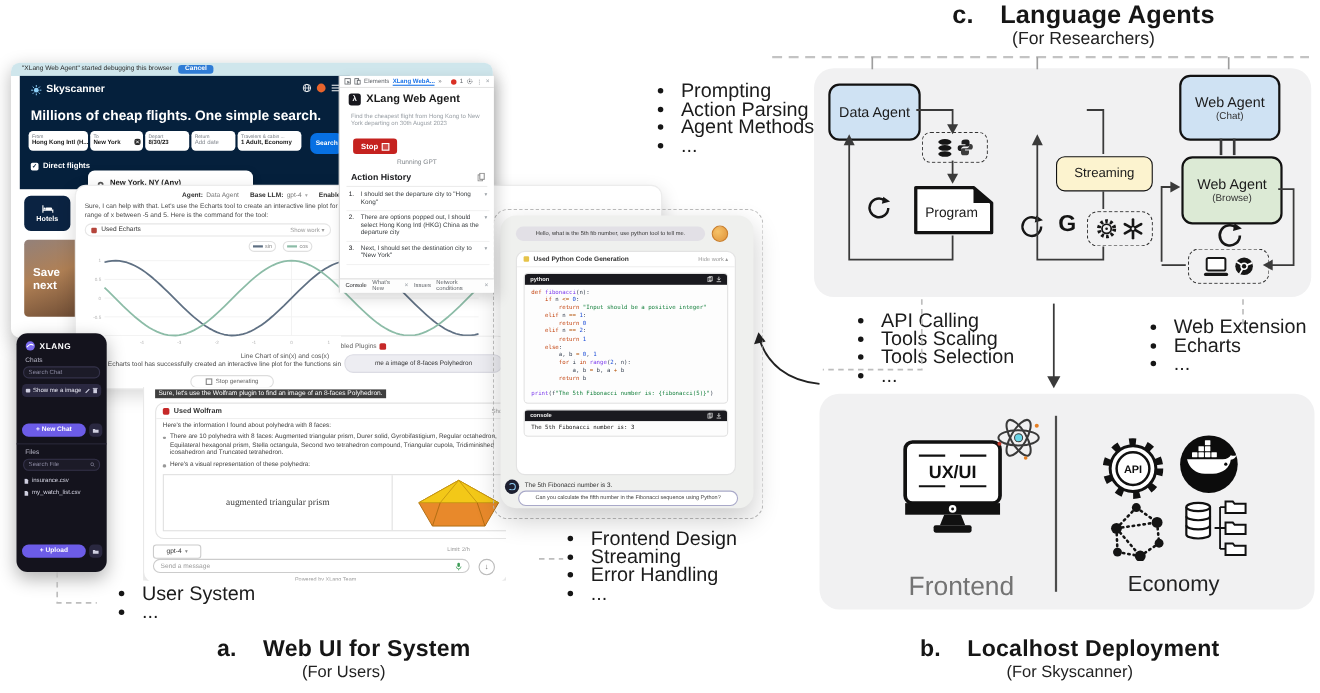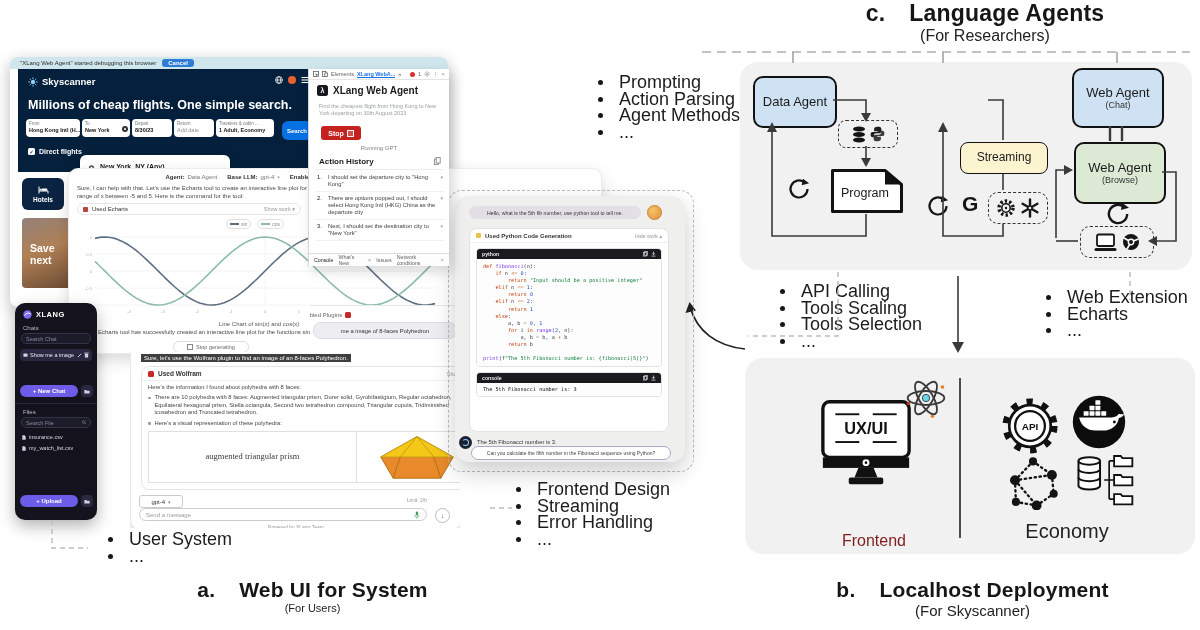--- a/index.html
+++ b/index.html
@@ -9,21 +9,21 @@
   svg{display:block}
   input{border:none;outline:none;background:transparent;font-family:inherit;width:100%;padding:0}
 
   
   .sec-title{position:absolute;display:flex;justify-content:center;align-items:baseline;gap:24px;
              font-weight:800;color:#161616;letter-spacing:.2px}
   .sec-sub{position:absolute;text-align:center;font-size:16px;color:#222}
   #title-c{left:740px;top:0;width:490px;font-size:23px}
   #sub-c{left:740px;top:27px;width:490px}
   #title-a{left:100px;top:578px;width:425px;font-size:21px}
-  #sub-a{left:100px;top:602px;width:425px;font-size:11px}
+  #sub-a{left:100px;top:602px;width:425px;font-size:15px}
   #title-b{left:745px;top:578px;width:455px;font-size:21px}
   #sub-b{left:745px;top:602px;width:455px;font-size:15px}
 
   
   #c-box{left:740px;top:62px;width:452px;height:208px;background:#f1f1f2;border-radius:18px}
   #b-box{left:745px;top:358px;width:450px;height:196px;background:#f1f1f2;border-radius:18px}
   .agent-box{position:absolute;border:2.5px solid #121212;border-radius:10px;display:flex;
              flex-direction:column;align-items:center;justify-content:center;text-align:center;
              font-size:13px;line-height:1.12;font-weight:500;color:#1b1b1b}
   #box-data{left:753px;top:76px;width:80px;height:48px;background:#cfe2f3}
@@ -46,21 +46,21 @@
   #loop-browse{left:1104px;top:200px}
 
   
   #b-divider{left:959px;top:378px;width:2px;height:160px;background:#4c4c4c}
   #monitor-icon{left:820px;top:398px}
   #react-icon{left:904px;top:376px}
   #api-icon{left:1002px;top:398px}
   #docker-icon{left:1070px;top:394px}
   #graph-icon{left:1006px;top:456px}
   #dbf-icon{left:1076px;top:454px}
-  #label-frontend{left:793px;top:532px;width:162px;text-align:center;font-size:16px;font-weight:500;color:#7f1d1d}
+  #label-frontend{left:793px;top:520px;width:162px;text-align:center;font-size:24px;font-weight:500;color:#737373}
   #label-backend{left:986px;top:520px;width:162px;text-align:center;font-size:20px;font-weight:500;color:#222}
 
   
   .blist{position:absolute;list-style:none;margin:0;padding:0;font-size:18px;color:#1c1c1c}
   .blist li{display:flex;align-items:flex-start;line-height:16.5px}
   .blist li::before{content:"";width:5px;height:5px;border-radius:50%;background:#161616;
                     margin:6px 16px 0 0;flex-shrink:0}
   #bl-research{left:598px;top:74px}
   #bl-api{left:780px;top:283px}
   #bl-webext{left:1046px;top:289px}

